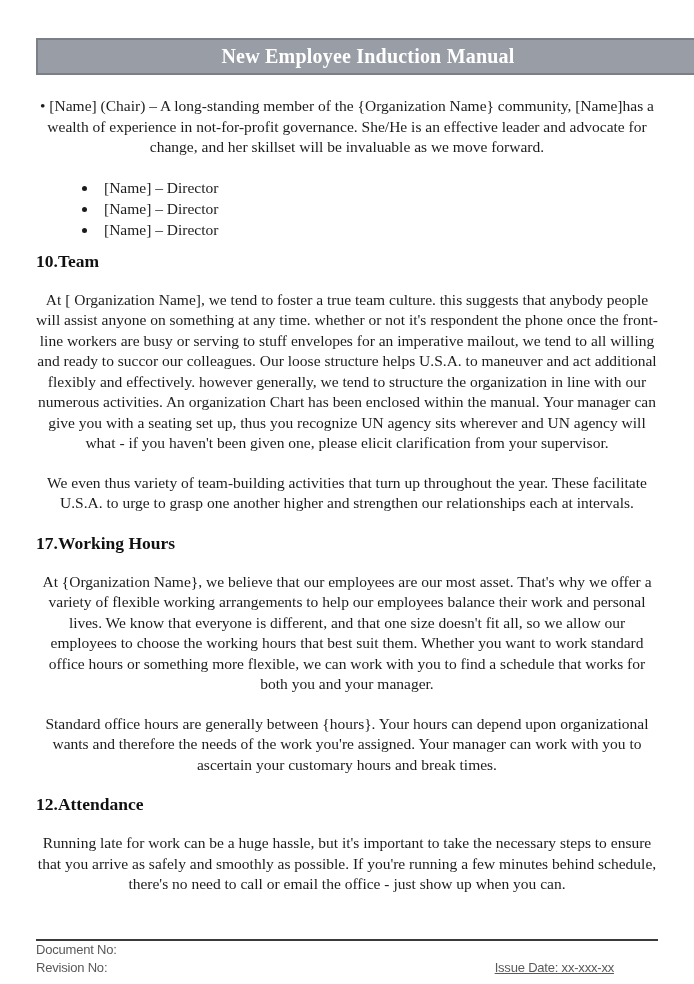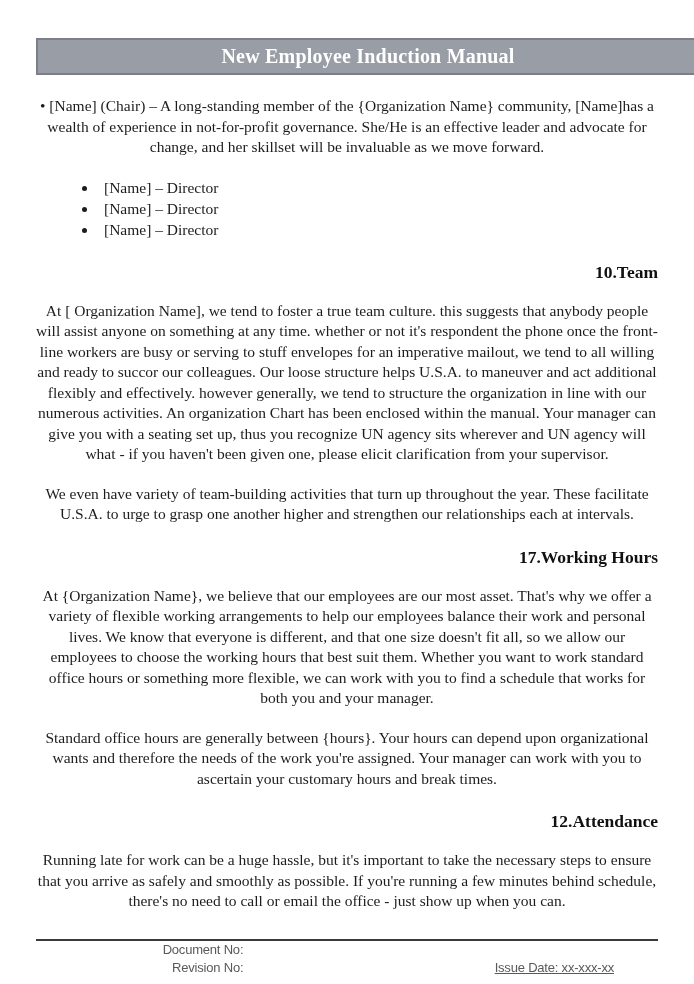--- a/index.html
+++ b/index.html
@@ -44,40 +44,39 @@
   }
   ul.bullets li {
     font-size: 15.5px;
     line-height: 21px;
     padding-left: 6px;
   }
   h2.sec-head {
     font-size: 17.5px;
     font-weight: bold;
     color: #111111;
-    margin: 22px 0 18px 0;
+    margin: 11px 0 18px 0;
     line-height: 21px;
-    text-align: right;
   }
   .footer {
     position: absolute;
     left: 36px; right: 36px;
     top: 939px;
     border-top: 2px solid #3a3a3a;
     font-family: "Liberation Sans", "DejaVu Sans", sans-serif;
     font-size: 13px;
     color: #595959;
     letter-spacing: -0.2px;
   }
   .footer-row {
     display: grid;
     grid-template-columns: 1fr 1fr 1fr;
     line-height: 18px;
   }
-  .footer-row .f-left   { text-align: right; }
+  .footer-row .f-left   { text-align: left; }
   .footer-row .f-center { text-align: center; }
   .footer-row .f-right  { text-align: center; text-decoration: underline; }
 </style>
 </head>
 <body>
 
 <div class="page">
 
   <div class="banner">
     <span>New Employee Induction Manual</span>
@@ -86,21 +85,21 @@
   <p class="body-par">• [Name] (Chair) – A long-standing member of the {Organization Name} community, [Name]has a wealth of experience in not-for-profit governance. She/He is an effective leader and advocate for change, and her skillset will be invaluable as we move forward.</p>
 
   <ul class="bullets">
     <li>[Name] – Director</li>
     <li>[Name] – Director</li>
     <li>[Name] – Director</li>
   </ul>
 
   <h2 class="sec-head">10.Team</h2>
   <p class="body-par">At [ Organization Name], we tend to foster a true team culture. this suggests that anybody people will assist anyone on something at any time. whether or not it's respondent the phone once the front-line workers are busy or serving to stuff envelopes for an imperative mailout, we tend to all willing and ready to succor our colleagues. Our loose structure helps U.S.A. to maneuver and act additional flexibly and effectively. however generally, we tend to structure the organization in line with our numerous activities. An organization Chart has been enclosed within the manual. Your manager can give you with a seating set up, thus you recognize UN agency sits wherever and UN agency will what - if you haven't been given one, please elicit clarification from your supervisor.</p>
-  <p class="body-par">We even have variety of team-building activities that turn up throughout the year. These facilitate U.S.A. to urge to grasp one another higher and strengthen our relationships each at intervals.</p>
+  <p class="body-par">We even thus variety of team-building activities that turn up throughout the year. These facilitate U.S.A. to urge to grasp one another higher and strengthen our relationships each at intervals.</p>
 
   <h2 class="sec-head">17.Working Hours</h2>
   <p class="body-par">At {Organization Name}, we believe that our employees are our most asset. That's why we offer a variety of flexible working arrangements to help our employees balance their work and personal lives. We know that everyone is different, and that one size doesn't fit all, so we allow our employees to choose the working hours that best suit them. Whether you want to work standard office hours or something more flexible, we can work with you to find a schedule that works for both you and your manager.</p>
   <p class="body-par">Standard office hours are generally between {hours}. Your hours can depend upon organizational wants and therefore the needs of the work you're assigned. Your manager can work with you to ascertain your customary hours and break times.</p>
 
   <h2 class="sec-head">12.Attendance</h2>
   <p class="body-par">Running late for work can be a huge hassle, but it's important to take the necessary steps to ensure that you arrive as safely and smoothly as possible. If you're running a few minutes behind schedule, there's no need to call or email the office - just show up when you can.</p>
 
   <div class="footer">
     <div class="footer-row">

